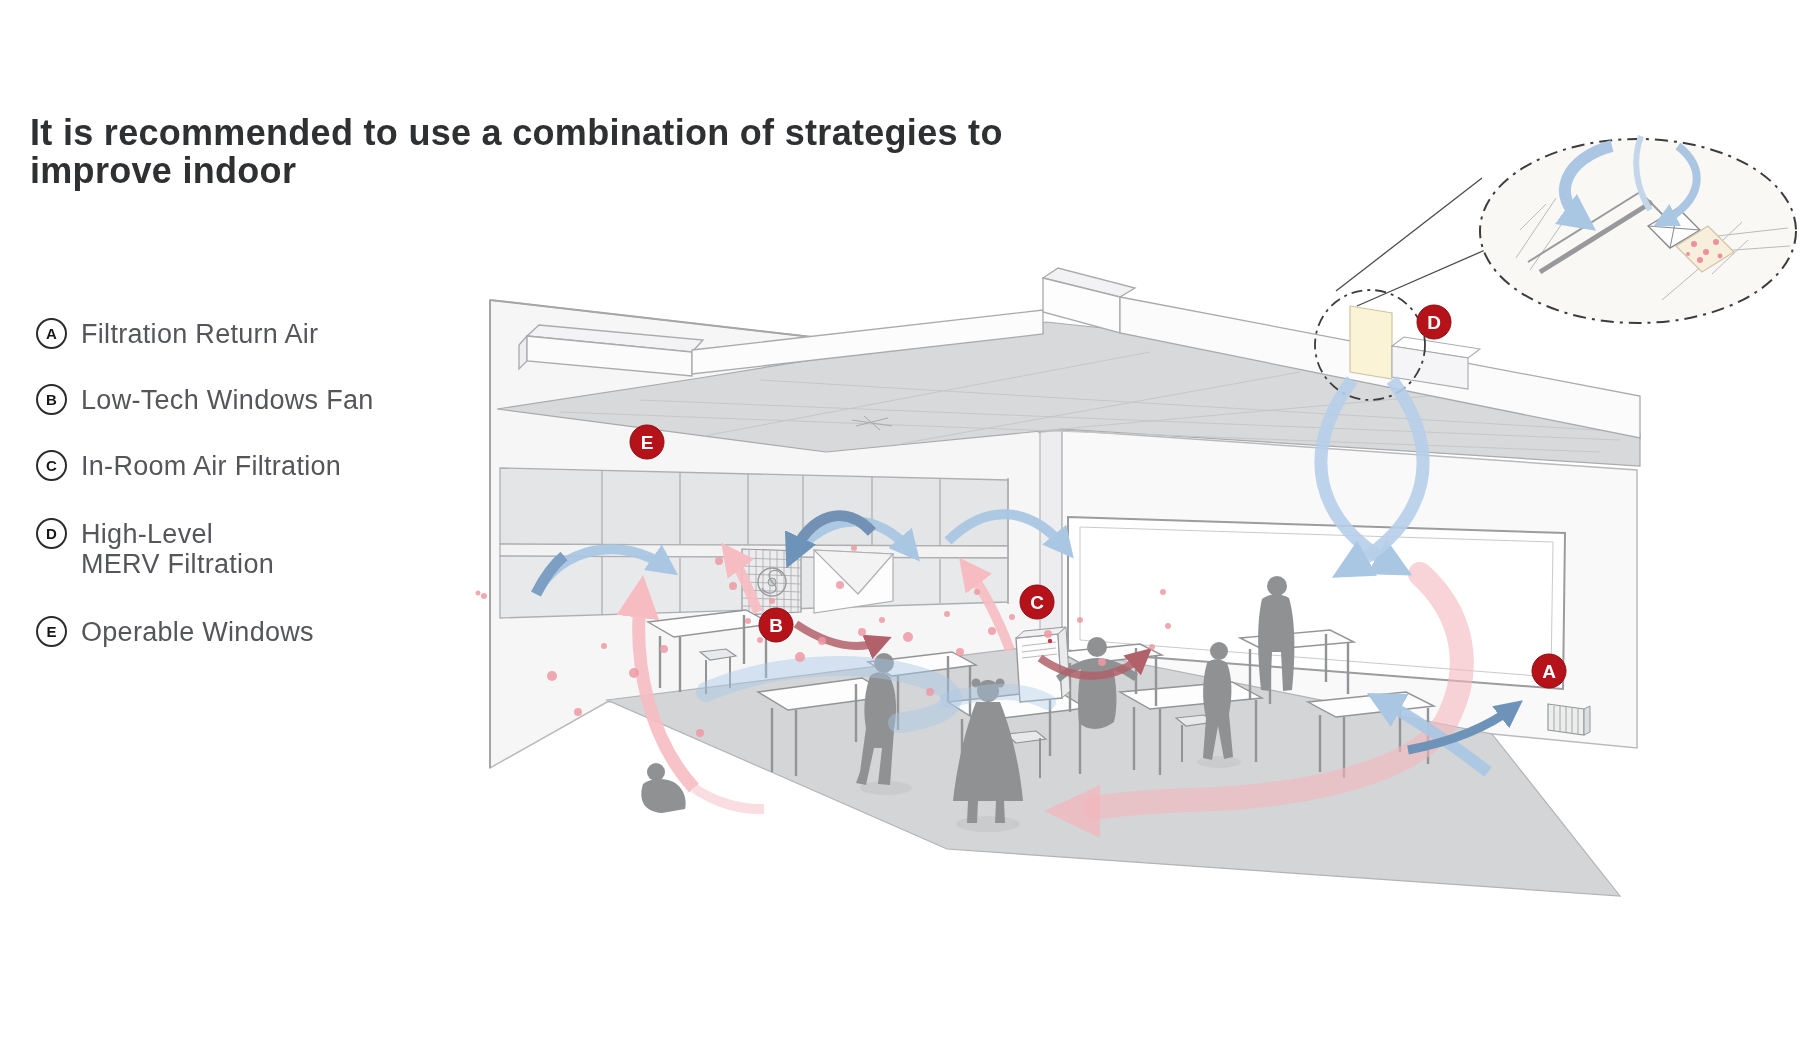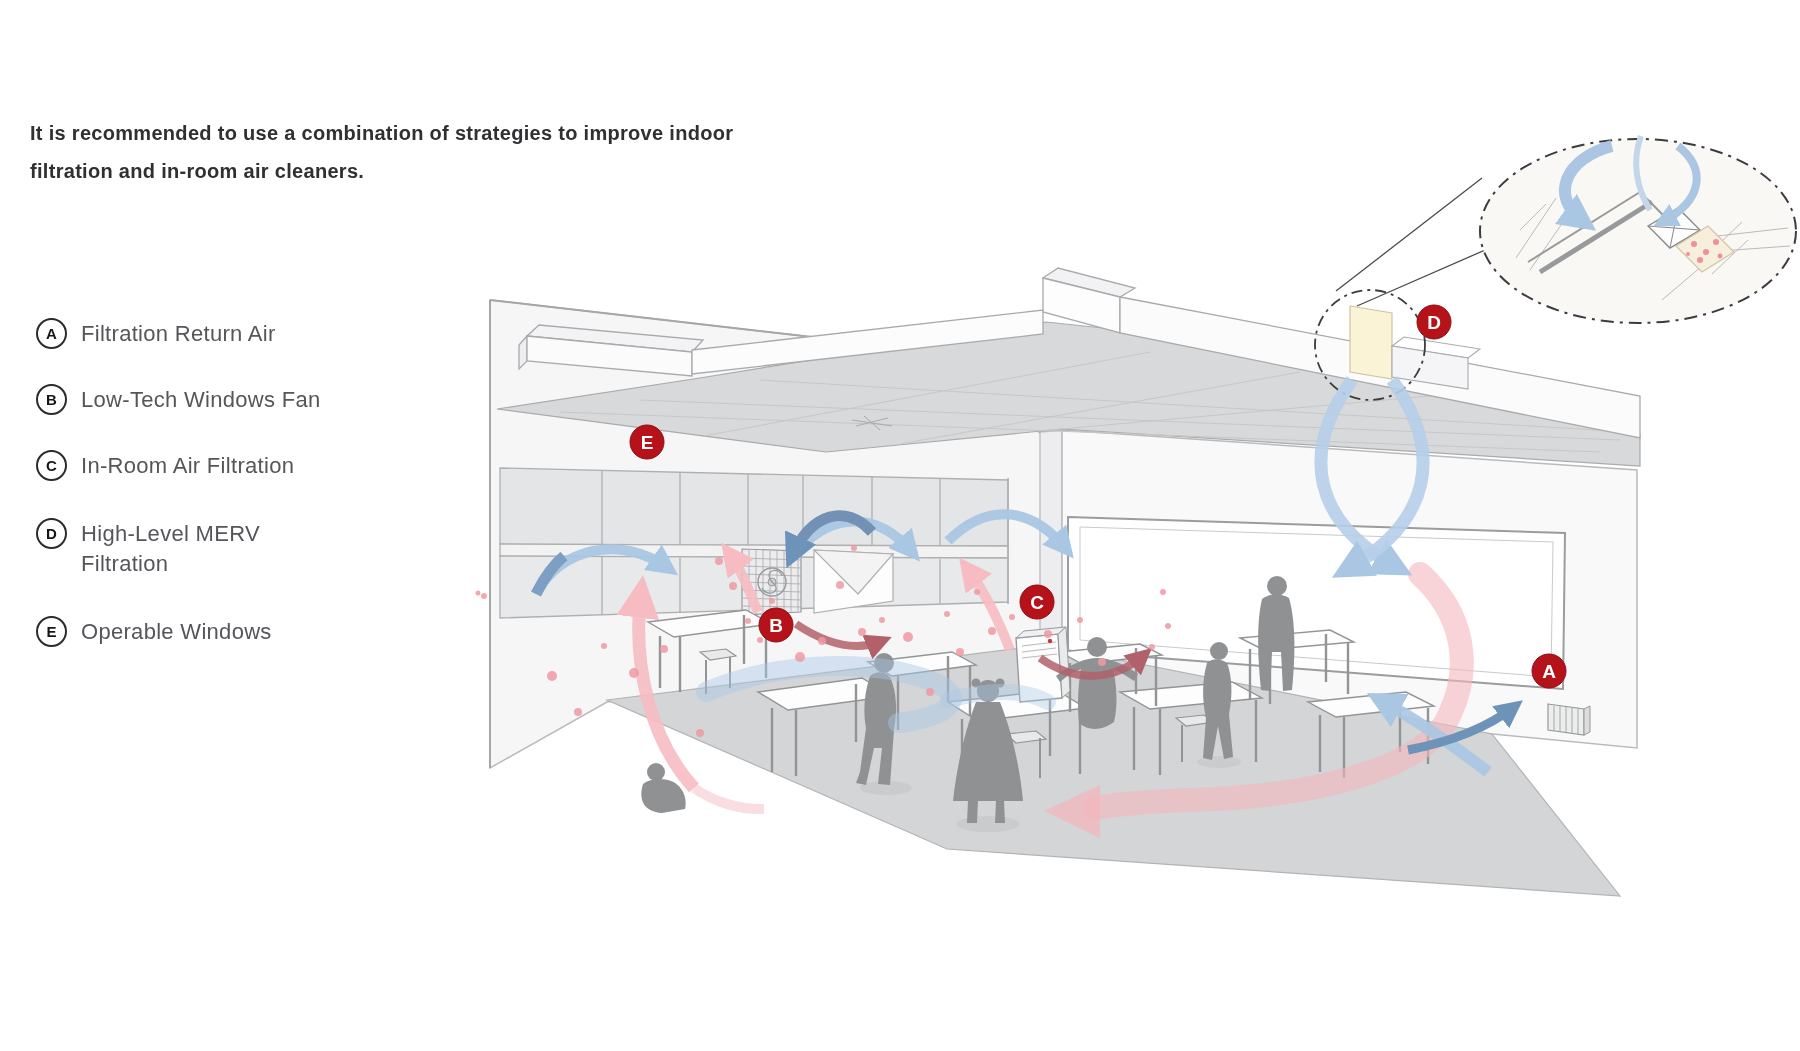--- a/index.html
+++ b/index.html
@@ -1,26 +1,26 @@
 <!DOCTYPE html>
 <html><head>
 <meta charset="utf-8">
 <style>
   html,body{margin:0;padding:0;background:#ffffff;}
   .canvas{position:relative;width:1800px;height:1051px;background:#ffffff;overflow:hidden;
           font-family:"Liberation Sans", sans-serif;}
   .scene{position:absolute;left:0;top:0;}
   .title-block{position:absolute;left:30px;top:114px;width:1060px;
-               font-size:20px;font-weight:bold;color:#2f3032;line-height:38px;letter-spacing:.3px;}
+               font-size:36px;font-weight:bold;color:#2f3032;line-height:38px;letter-spacing:.3px;}
   .legend{position:absolute;left:36px;top:0;width:340px;}
   .legend-row{position:absolute;left:0;display:flex;align-items:flex-start;}
   .legend-badge{flex:0 0 auto;width:31px;height:31px;border:2px solid #2b2b2c;border-radius:50%;
                 box-sizing:border-box;display:flex;align-items:center;justify-content:center;
                 font-size:15px;font-weight:800;color:#151515;background:#ffffff;}
-  .legend-label{margin-left:14px;margin-top:1px;font-size:22px;color:#54565a;line-height:30px;letter-spacing:.3px;}
+  .legend-label{margin-left:14px;margin-top:1px;font-size:27px;color:#54565a;line-height:30px;letter-spacing:.3px;}
   .lbl-narrow{width:218px;}
 </style>
 </head>
 <body>
 
 <div class="canvas">
 
   <svg class="scene" width="1800" height="1051" viewBox="0 0 1800 1051">
     <defs>
       <marker id="hB" viewBox="0 0 10 10" refX="6" refY="5" markerWidth="3.1" markerHeight="3.1" orient="auto">
@@ -320,21 +320,20 @@
       </g>
       <g>
         <circle cx="647" cy="442" r="17" fill="#b5121a" stroke="#8e0d13" stroke-width="1"></circle>
         <text x="647" y="449">E</text>
       </g>
     </g>
   </svg>
 
   <div class="title-block">
     <div>It is recommended to use a combination of strategies to improve indoor</div>
-    <div>filtration and in-room air cleaners.</div>
   </div>
 
   <div class="legend">
     <div class="legend-row" style="top:318px;">
       <span class="legend-badge">A</span>
       <span class="legend-label">Filtration Return Air</span>
     </div>
     <div class="legend-row" style="top:384px;">
       <span class="legend-badge">B</span>
       <span class="legend-label">Low-Tech Windows Fan</span>

